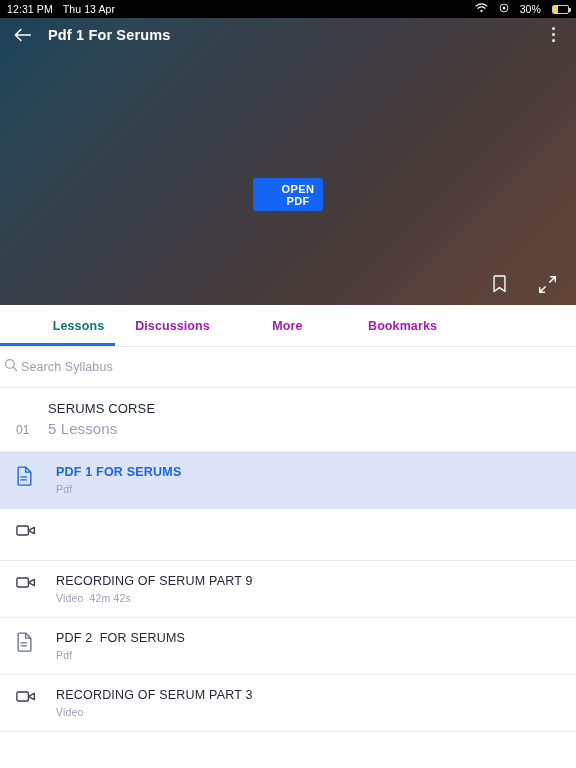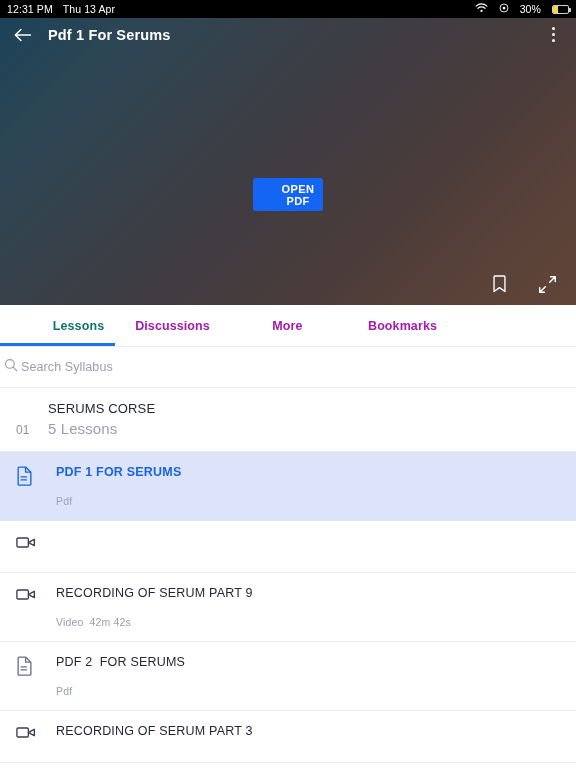--- a/index.html
+++ b/index.html
@@ -100,21 +100,21 @@
 
   .item-row {
     display: flex; align-items: flex-start; padding: 13px 16px 13px 16px;
     border-bottom: 1px solid #eaeaf0; min-height: 52px; cursor: pointer; background: #ffffff;
   }
   .item-row.selected { background: #dde4fa; border-bottom-color: #dde4fa; }
   .item-icon { width: 40px; flex: 0 0 40px; display: flex; align-items: flex-start; justify-content: flex-start; padding-top: 1px; }
   .item-body { flex: 1 1 auto; }
   .item-title { font-size: 12.5px; color: #242836; letter-spacing: .2px; white-space: pre; }
   .item-row.selected .item-title { color: #1a65e0; font-weight: bold; }
-  .item-meta { font-size: 10.5px; color: #9a9fb0; margin-top: 16px; letter-spacing: .15px; white-space: pre; }
+  .item-meta { font-size: 10.5px; color: #9a9fb0; margin-top: 4px; letter-spacing: .15px; white-space: pre; }
   .item-row.selected .item-meta { color: #9aa2bb; }
 </style>
 </head>
 <body>
 
 <div id="app">
 
   <div class="statusbar">
     <div class="sb-left">
       <span class="sb-time">12:31 PM</span>
@@ -254,17 +254,18 @@
 
     <div class="item-row">
       <div class="item-icon">
         <svg width="20" height="15" viewBox="0 0 22 16" fill="none">
           <rect x="1" y="3.1" width="12.6" height="9.8" rx="1.4" stroke="#3a3f4f" stroke-width="1.5"></rect>
           <path d="M15.2 7.1l5-2.6v7l-5-2.6z" stroke="#3a3f4f" stroke-width="1.5" stroke-linejoin="round"></path>
         </svg>
       </div>
       <div class="item-body">
         <div class="item-title">RECORDING OF SERUM PART 3</div>
+        <div class="item-meta">Video</div>
       </div>
     </div>
 
   </div>
 </div>
 
 </body></html>

